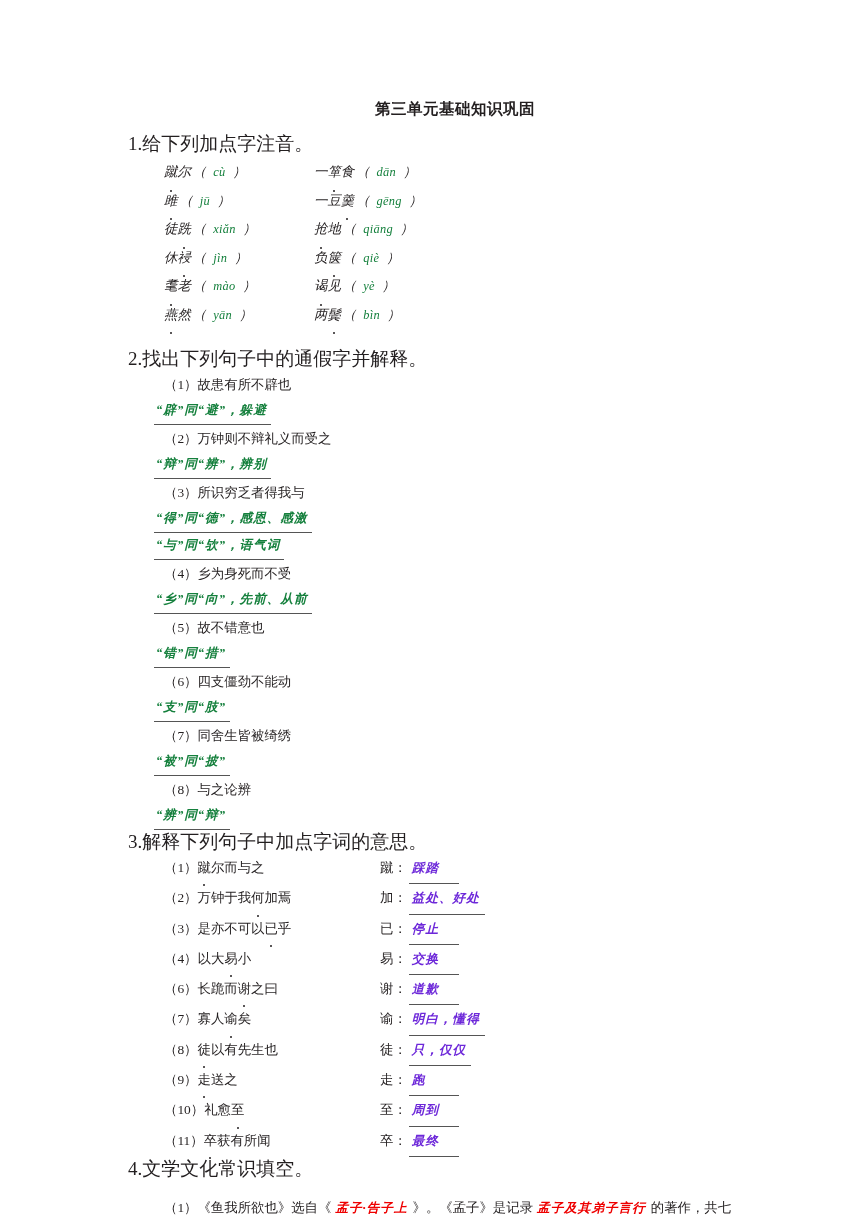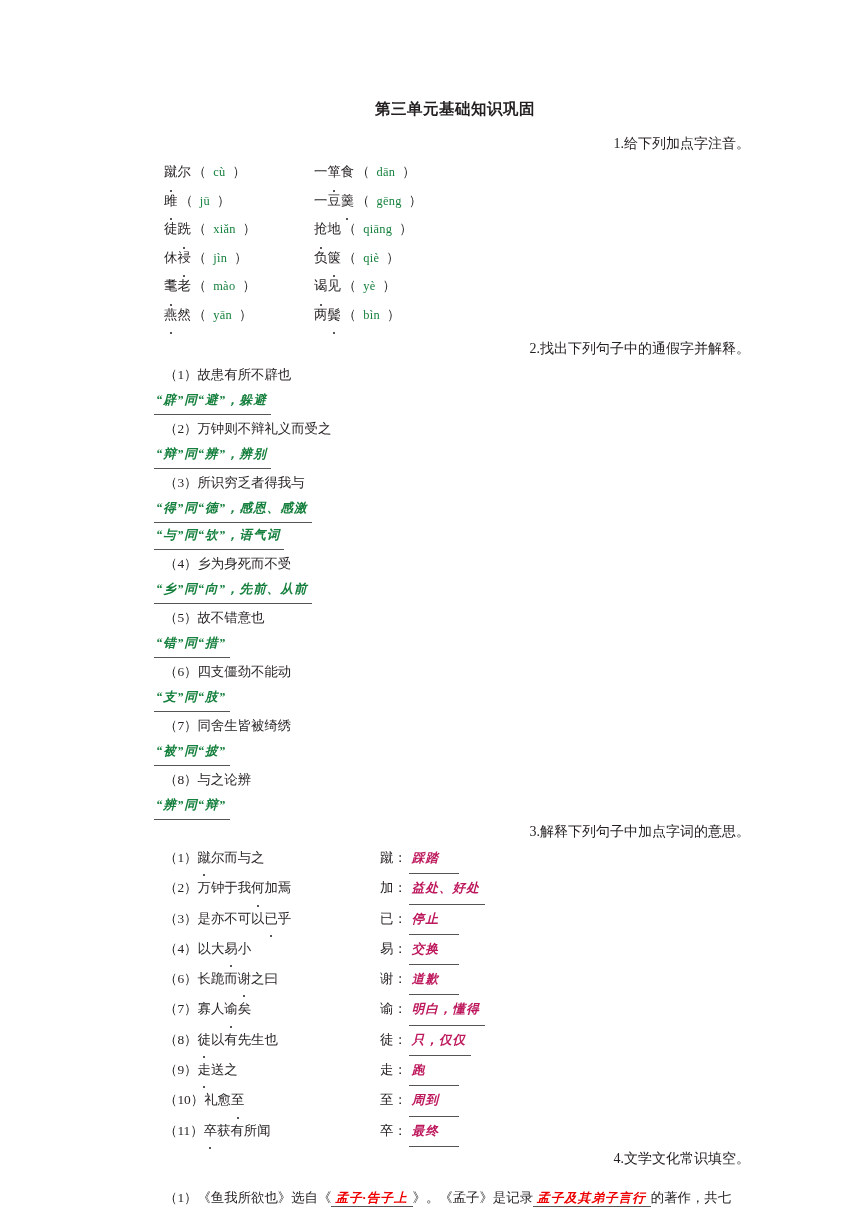--- a/index.html
+++ b/index.html
@@ -32,41 +32,41 @@
     padding-top: 98px;
     padding-left: 50px;
     line-height: 22px;
   }
   .body-wrap {
     padding-left: 128px;
     padding-right: 110px;
     padding-top: 12px;
   }
   .q-head {
-    font-size: 14px;
+    font-size: 19px;
     line-height: 24px;
     margin: 0;
     white-space: nowrap;
-    text-align: right;
   }
 
   
   .pinyin-grid {
     margin: 2px 0 0 0;
     padding-left: 36px;
   }
   .pinyin-row {
     display: flex;
     line-height: 28.5px;
     font-size: 13.4px;
   }
   .pinyin-cell {
     display: flex;
     align-items: center;
     white-space: nowrap;
+    font-style: italic;
   }
   .pinyin-cell.col1 { width: 150px; }
   .word { letter-spacing: 0px; }
   .paren { padding: 0 2px; }
   .py {
     color: #15803d;
     font-family: "Liberation Serif", "DejaVu Serif", serif;
     font-size: 12.4px;
     padding: 0 5px;
     letter-spacing: 0.3px;
@@ -82,21 +82,21 @@
     left: 50%;
     bottom: -5px;
     width: 2px;
     height: 2px;
     margin-left: -1px;
     background: #231f20;
     border-radius: 50%;
   }
 
   
-  .sec2 { margin-top: 8px; }
+  .sec2 { margin-top: 18px; }
   .sub-q {
     font-size: 13.4px;
     line-height: 27px;
     padding-left: 36px;
     white-space: nowrap;
   }
   .ans-line {
     color: #15803d;
     font-family: "Liberation Serif", "DejaVu Serif", serif;
     font-style: italic;
@@ -126,21 +126,21 @@
     width: 216px;
     white-space: nowrap;
   }
   .ex-a {
     white-space: nowrap;
     display: flex;
     align-items: baseline;
   }
   .ex-key { padding-right: 2px; }
   .ex-val {
-    color: #be185d;
+    color: #6d28d9;
     font-family: "Liberation Serif", "DejaVu Serif", serif;
     font-style: italic;
     font-weight: bold;
     font-size: 12.6px;
     border-bottom: 1px solid #555;
     padding: 0 5px 1px 3px;
     display: inline-block;
     letter-spacing: 1px;
     min-width: 42px;
   }

